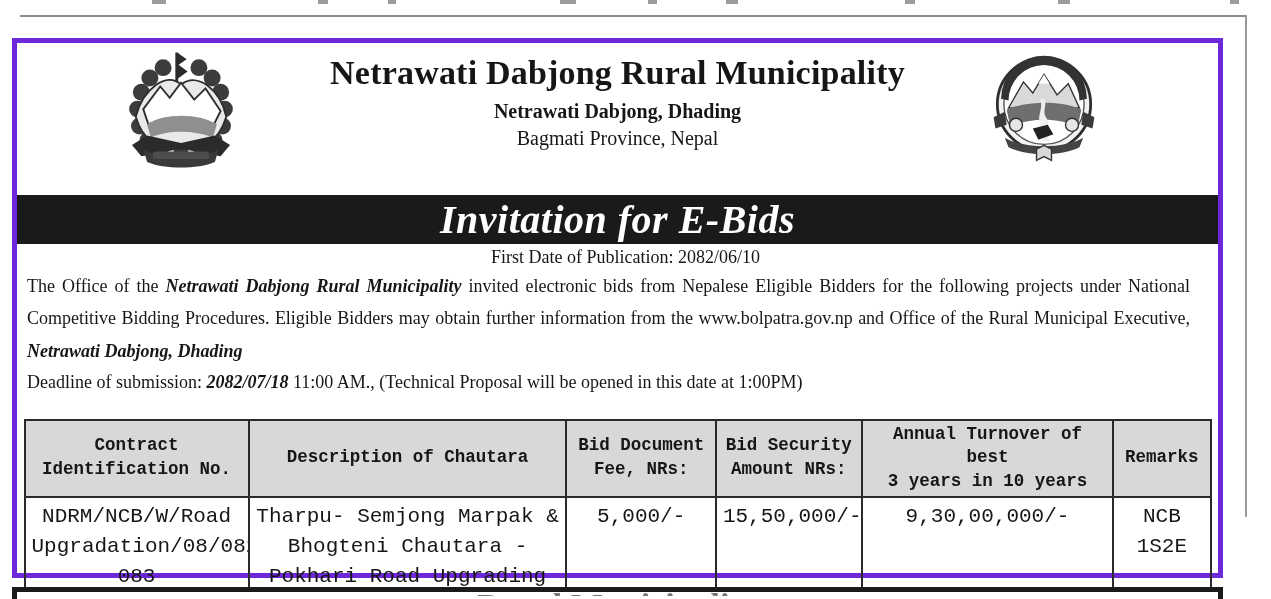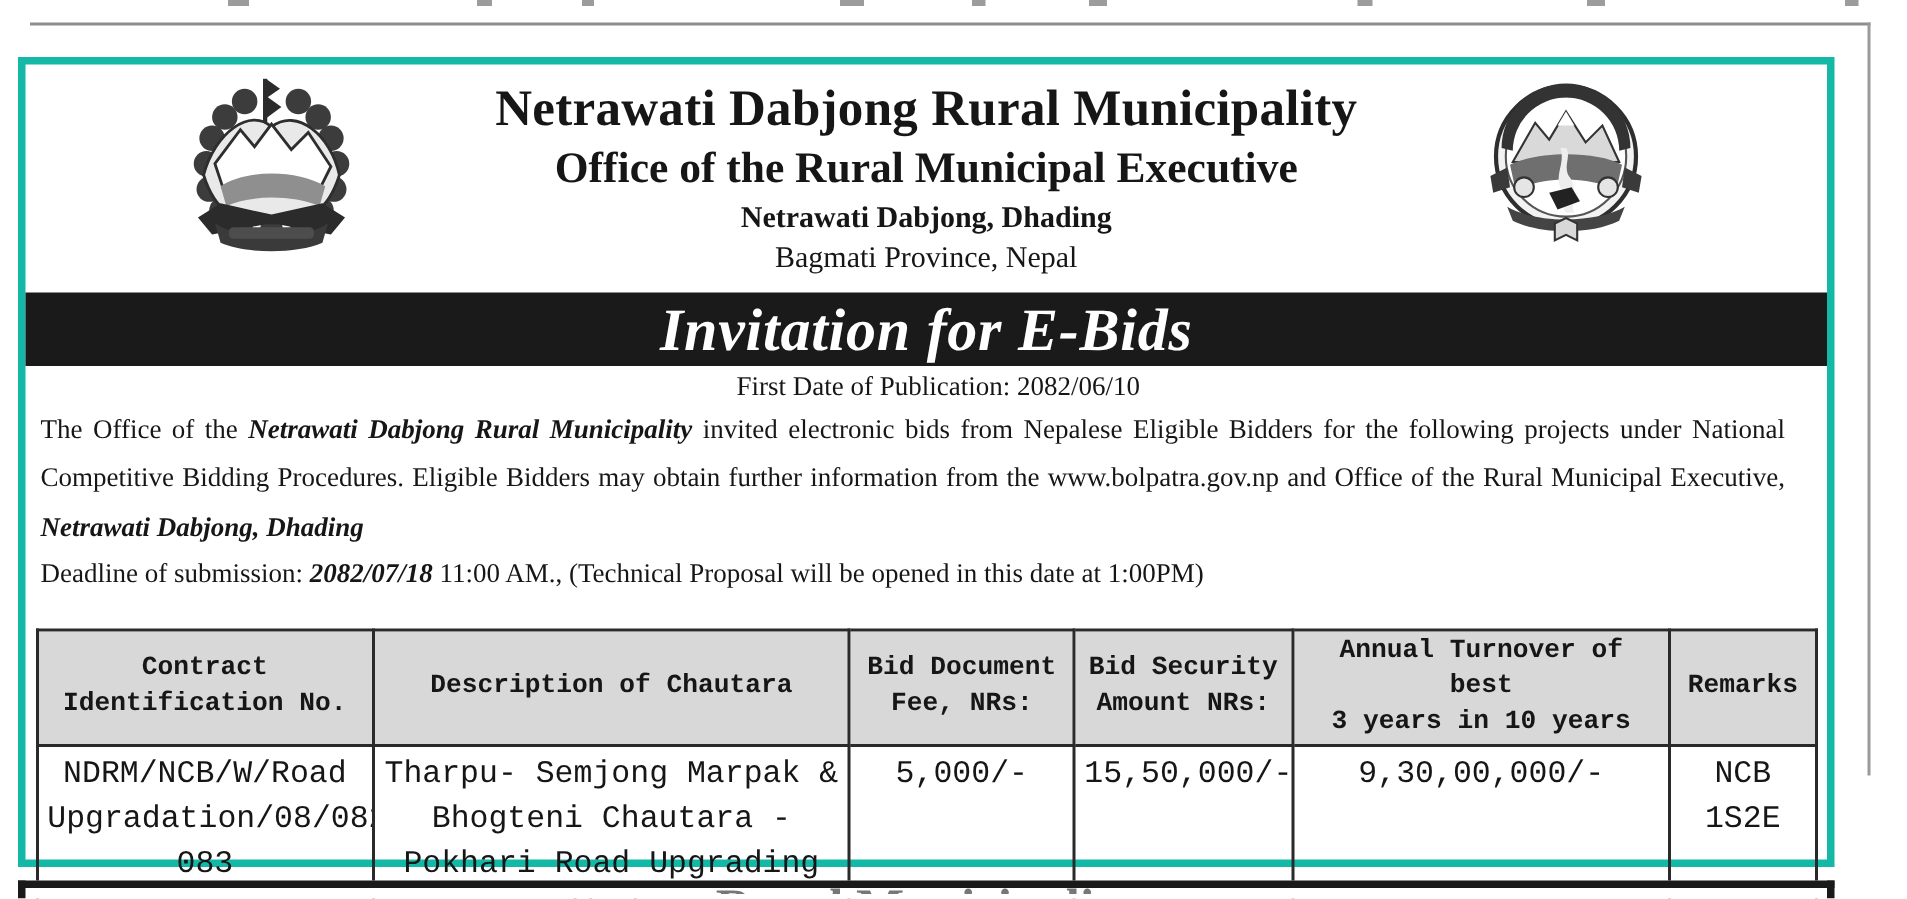--- a/index.html
+++ b/index.html
@@ -11,21 +11,21 @@
   }
 
   
   .top-speck { position:absolute; top:0; height:4px; background:#4a4a4a; opacity:.55; }
   .rule-h { position:absolute; left:20px; top:15px; width:1227px; height:2px; background:#8d8d8d; }
   .rule-v { position:absolute; left:1245px; top:15px; width:2px; height:502px; background:#9a9a9a; }
 
   
   .ad-box {
     position:absolute; left:12px; top:38px; width:1211px; height:540px;
-    border:5px solid #14b8a6; background:#ffffff;
+    border:5px solid #6d28d9; background:#ffffff;
   }
 
   .masthead { display:flex; align-items:flex-start; height:152px; padding-top:7px; }
   .logo-left { width:132px; height:122px; margin-left:98px; flex:none; }
   .logo-right { width:112px; height:112px; margin-right:118px; margin-top:2px; flex:none; }
   .masthead-text { flex:1; text-align:center; padding-top:2px; }
   .org-name { font-size:34px; font-weight:bold; line-height:1.25; letter-spacing:.2px; }
   .office-name { font-size:29px; font-weight:bold; line-height:1.2; }
   .addr1 { font-size:20px; font-weight:bold; line-height:1.35; margin-top:3px; }
   .addr2 { font-size:20px; line-height:1.3; }
@@ -120,21 +120,20 @@
         <path d="M22 70 C30 40 55 22 70 36 C88 22 112 42 118 70 C110 96 96 104 70 104 C44 104 30 96 22 70 Z" fill="#e9e9e9" stroke="#2e2e2e" stroke-width="2"></path>
         <path d="M30 62 L48 38 L58 50 L70 34 L84 52 L96 40 L112 64 L104 80 L36 80 Z" fill="#ffffff" stroke="#2e2e2e" stroke-width="2"></path>
         <path d="M34 78 C52 66 88 66 108 78 L104 92 C84 84 56 84 38 92 Z" fill="#8f8f8f"></path>
         <path d="M18 100 L34 90 L70 98 L106 90 L122 100 L112 112 L70 104 L28 112 Z" fill="#2b2b2b"></path>
         <path d="M30 104 C44 116 96 116 110 104 L106 118 C88 126 52 126 34 118 Z" fill="#3a3a3a"></path>
         <rect x="40" y="107" width="60" height="8" rx="3" fill="#4d4d4d"></rect>
       </svg>
 
       <div class="masthead-text">
         <div class="org-name">Netrawati Dabjong Rural Municipality</div>
-        <div class="office-name">Office of the Rural Municipal Executive</div>
         <div class="addr1">Netrawati Dabjong, Dhading</div>
         <div class="addr2">Bagmati Province, Nepal</div>
       </div>
 
       <svg class="logo-right" viewBox="0 0 120 120">
         <circle cx="60" cy="56" r="50" fill="#f2f2f2" stroke="#2e2e2e" stroke-width="3"></circle>
         <circle cx="60" cy="56" r="43" fill="#ffffff" stroke="#555" stroke-width="1.5"></circle>
         <path d="M14 50 A46 46 0 0 1 106 50 L98 52 A38 38 0 0 0 22 52 Z" fill="#333"></path>
         <g fill="#fff">
             <circle cx="34" cy="28" r="1.4"></circle>

